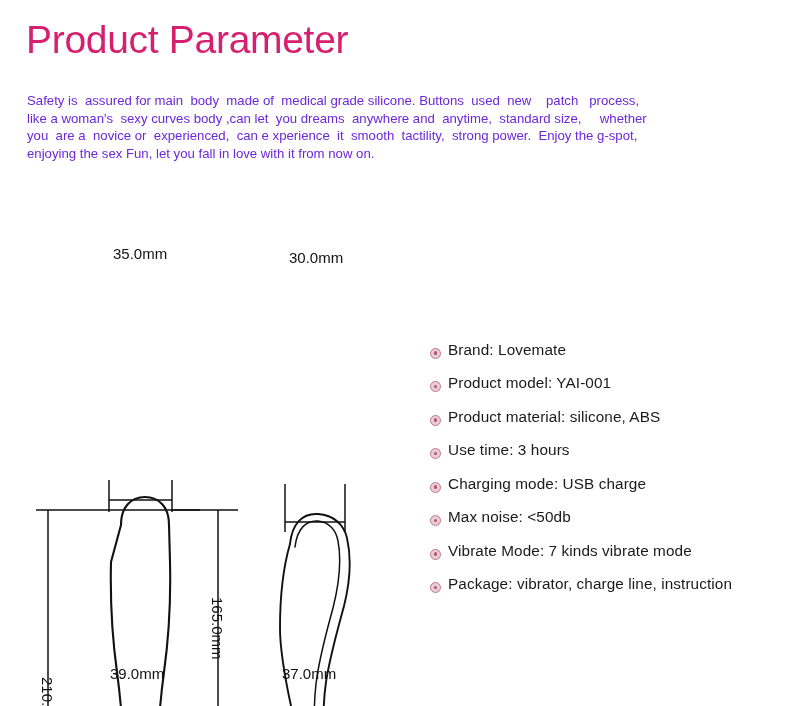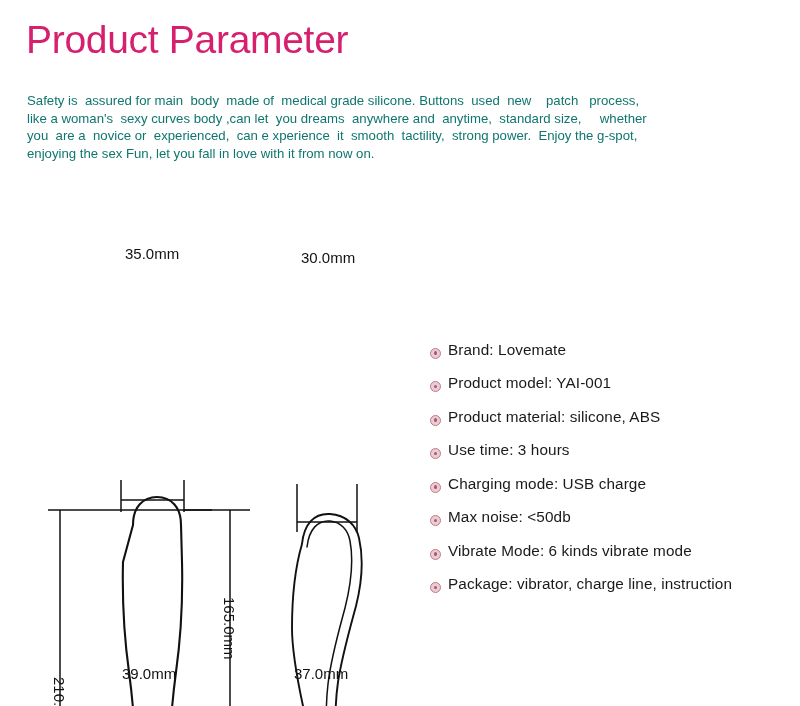--- a/index.html
+++ b/index.html
@@ -31,32 +31,31 @@
 
   
   #intro-paragraph {
     position: absolute;
     left: 27px;
     top: 92px;
     width: 752px;
     font-size: 13.2px;
     line-height: 17.6px;
     text-align: justify;
-    color: #0f766e;
+    color: #6d28d9;
   }
   #intro-paragraph .ln { display: block; white-space: pre; }
 
   
   #drawings {
     position: absolute;
     left: 0;
     top: 232px;
     width: 420px;
     height: 474px;
-    padding-left: 12px;
   }
   #drawings svg { display: block; }
 
   
   #spec-list {
     position: absolute;
     left: 430px;
     top: 325px;
     width: 366px;
   }
@@ -257,19 +256,19 @@
   <div class="spec-item">
     <span class="spec-bullet"></span>
     <span class="spec-text">Charging mode: USB charge</span>
   </div>
   <div class="spec-item">
     <span class="spec-bullet"></span>
     <span class="spec-text">Max noise: &lt;50db</span>
   </div>
   <div class="spec-item">
     <span class="spec-bullet"></span>
-    <span class="spec-text">Vibrate Mode: 6 kinds vibrate mode</span>
+    <span class="spec-text">Vibrate Mode: 7 kinds vibrate mode</span>
   </div>
   <div class="spec-item">
     <span class="spec-bullet"></span>
     <span class="spec-text">Package: vibrator, charge line, instruction</span>
   </div>
 </div>
 
 </body></html>

